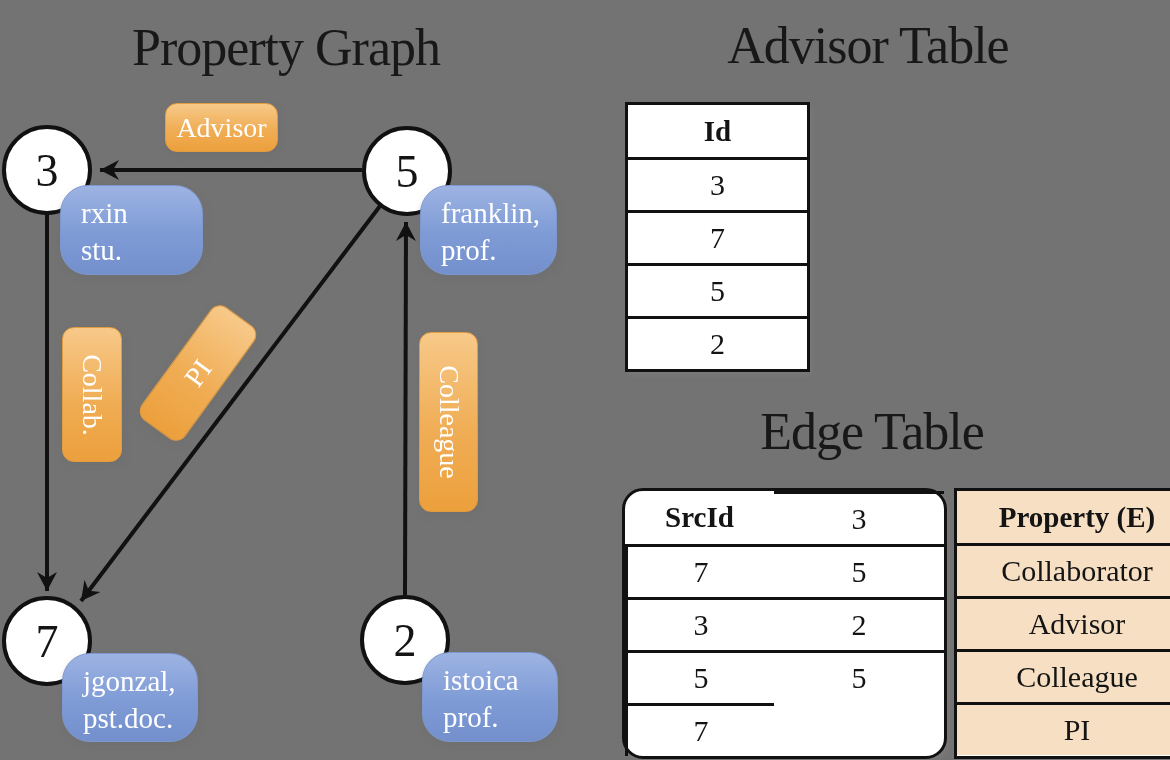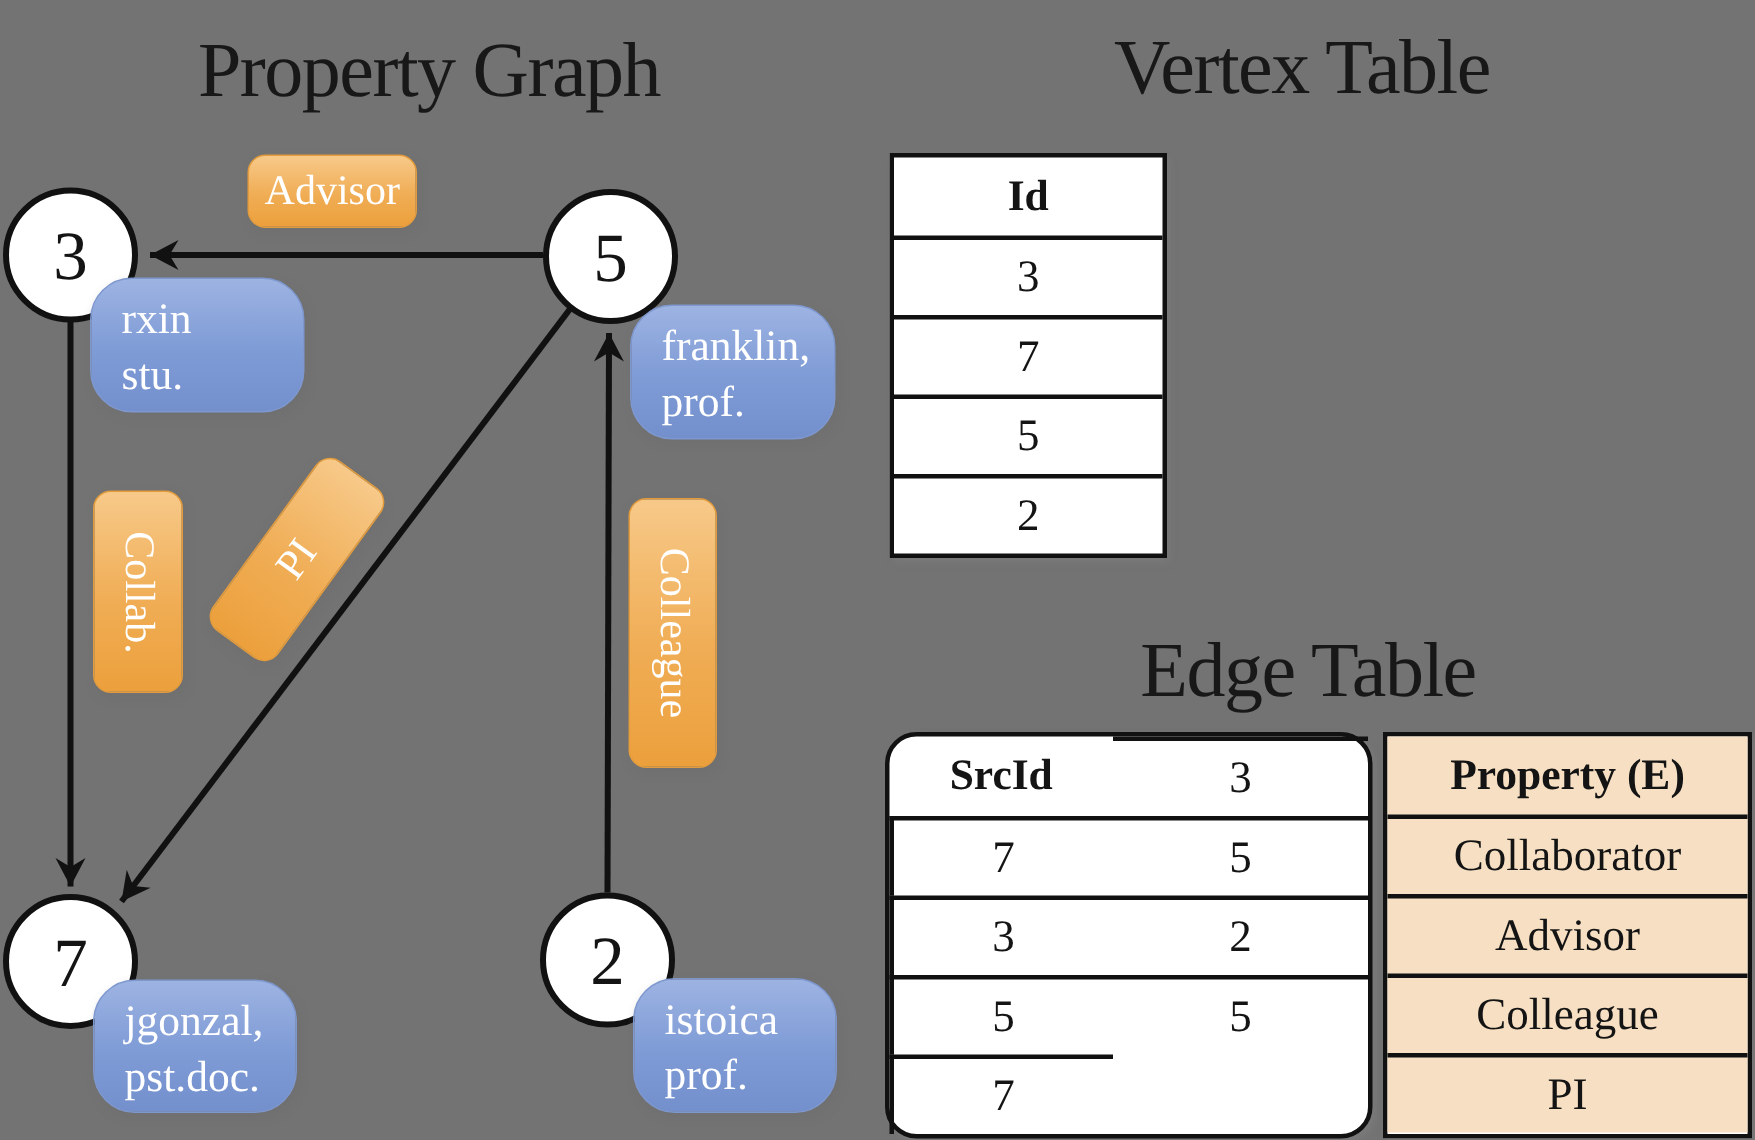--- a/index.html
+++ b/index.html
@@ -33,21 +33,21 @@
     position:absolute;z-index:3;border-radius:12px;color:#fff;
     background:linear-gradient(180deg,#f7c989 0%,#f0ad55 55%,#eca03c 100%);
     border:1px solid #e39c3d;box-sizing:border-box;
     box-shadow:2px 3px 6px rgba(110,110,110,.5);
     display:flex;align-items:center;justify-content:center;
     font-size:28px;white-space:nowrap;
   }
   .elabel .vert{transform:rotate(90deg);}
   .elabel .vert-up{transform:rotate(-90deg);}
 
-  .dtable{position:absolute;display:flex;gap:7px;z-index:2;}
+  .dtable{position:absolute;display:flex;gap:7px;z-index:2;margin-left:32px;}
   .tcol{
     border:3px solid #111;background:#fff;box-sizing:content-box;
     box-shadow:2px 3px 5px rgba(130,130,130,.45);
   }
   .cell{
     height:50px;line-height:50px;text-align:center;font-size:30px;
     border-top:3px solid #111;overflow:hidden;white-space:nowrap;
   }
   .cell.th{height:52px;line-height:52px;border-top:none;font-weight:bold;font-size:29px;}
   .fill-blue .cell{background:#d5e0f2;}
@@ -66,41 +66,41 @@
         <path d="M2,2 L21,12 L2,22 L8,12 Z" fill="#111"></path>
       </marker>
     </defs>
     <line x1="362" y1="170" x2="100" y2="170" stroke="#111" stroke-width="4" marker-end="url(#arrow)"></line>
     <line x1="47" y1="214" x2="47" y2="591" stroke="#111" stroke-width="4" marker-end="url(#arrow)"></line>
     <line x1="380" y1="206" x2="81" y2="601" stroke="#111" stroke-width="4" marker-end="url(#arrow)"></line>
     <line x1="405" y1="595" x2="406" y2="222" stroke="#111" stroke-width="4" marker-end="url(#arrow)"></line>
   </svg>
 
   <div class="big-title" style="left:286px;top:18px;">Property Graph</div>
-  <div class="big-title" style="left:868px;top:16px;">Vertex Table</div>
-  <div class="big-title" style="left:872px;top:418px;">Edge Table</div>
+  <div class="big-title" style="left:868px;top:16px;">Advisor Table</div>
+  <div class="big-title" style="left:872px;top:402px;">Edge Table</div>
 
   <div class="node" style="left:2px;top:125px;">
     <span>3</span>
   </div>
   <div class="node" style="left:362px;top:126px;">
     <span>5</span>
   </div>
   <div class="node" style="left:2px;top:596px;">
     <span>7</span>
   </div>
   <div class="node" style="left:360px;top:595px;">
     <span>2</span>
   </div>
 
   <div class="vlabel" style="left:60px;top:185px;width:143px;height:90px;">
     <div>rxin</div>
     <div>stu.</div>
   </div>
-  <div class="vlabel" style="left:420px;top:203px;width:137px;height:90px;">
+  <div class="vlabel" style="left:420px;top:185px;width:137px;height:90px;">
     <div>franklin,</div>
     <div>prof.</div>
   </div>
   <div class="vlabel" style="left:62px;top:653px;width:136px;height:89px;">
     <div>jgonzal,</div>
     <div>pst.doc.</div>
   </div>
   <div class="vlabel" style="left:422px;top:652px;width:136px;height:90px;">
     <div>istoica</div>
     <div>prof.</div>

